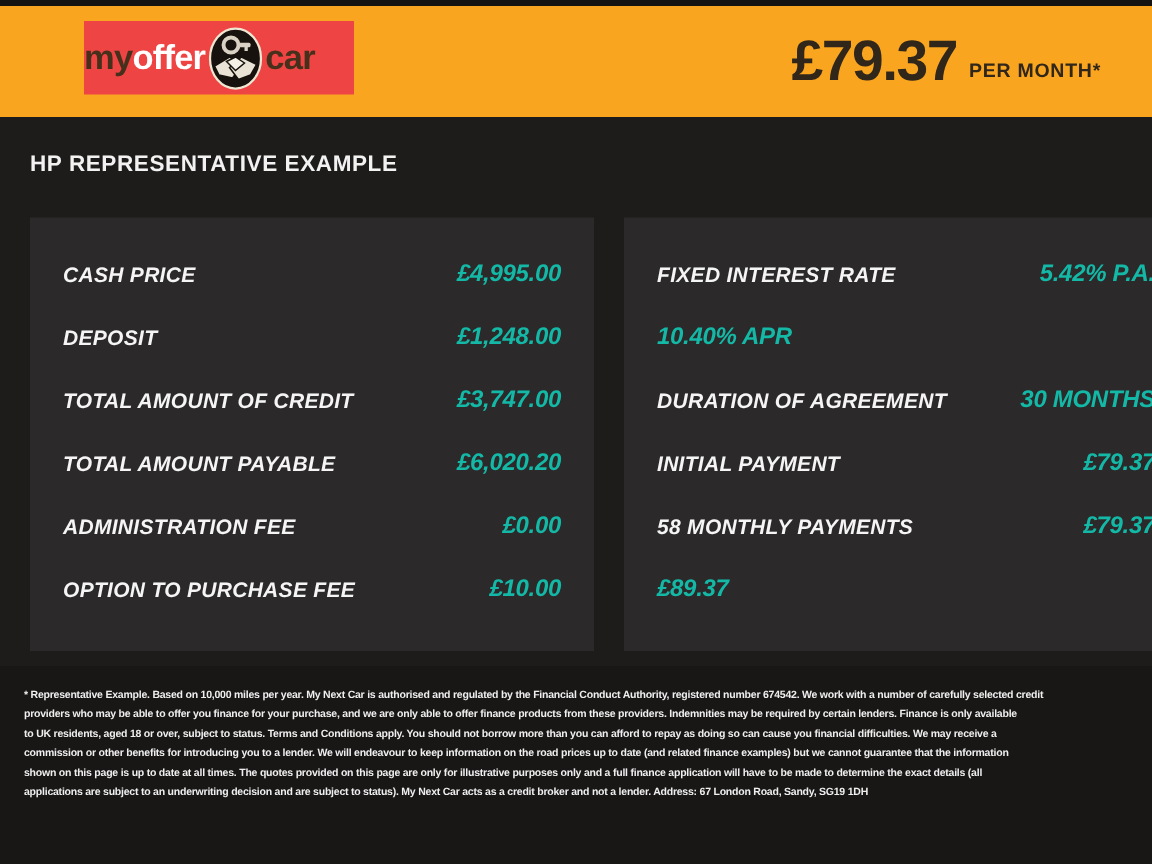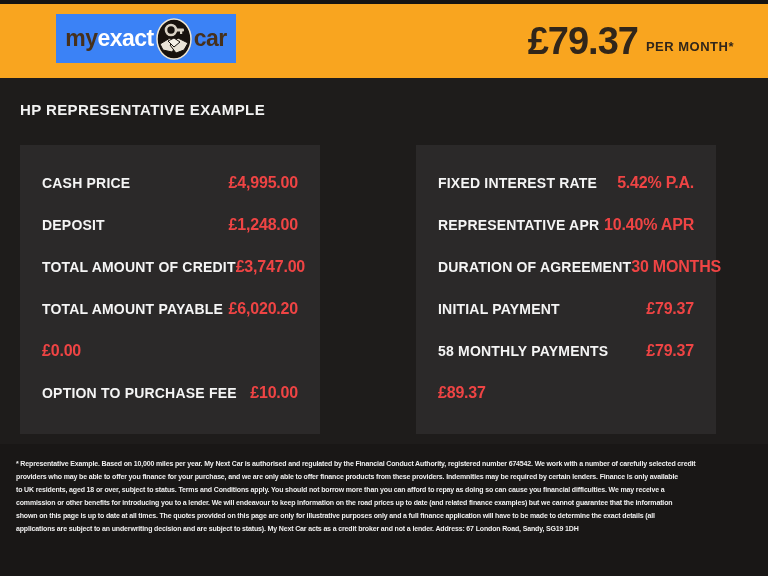--- a/index.html
+++ b/index.html
@@ -4,61 +4,61 @@
 <style>
   html,body{margin:0;padding:0;}
   body{width:768px;height:576px;overflow:hidden;background:#100e0d;
        font-family:"Liberation Sans",sans-serif;-webkit-font-smoothing:antialiased;}
   .page{position:relative;width:768px;height:576px;background:#1e1c1b;}
 
   
   .topstrip{position:absolute;left:0;top:0;width:768px;height:4px;background:#161412;}
   .header{position:absolute;left:0;top:4px;width:768px;height:74px;background:#f9a51f;
           display:flex;align-items:center;}
-  .logo-box{position:absolute;left:56px;top:10px;width:180px;height:49px;background:#3b82f6;
-            display:flex;align-items:center;justify-content:center;}
+  .logo-box{position:absolute;left:56px;top:10px;width:180px;height:49px;background:#ef4444;
+            display:flex;align-items:center;}
   .logo-text{font-weight:bold;font-size:23px;letter-spacing:-0.5px;line-height:1;}
   .logo-my,.logo-car{color:#46301c;}
   .logo-next{color:#ffffff;}
   .logo-icon{width:36px;height:42px;margin:0 2px;display:block;}
   .price-wrap{position:absolute;right:34px;top:0;height:74px;display:flex;align-items:center;}
   .price-main{font-weight:bold;font-size:38px;color:#31261a;letter-spacing:-1px;}
   .price-suffix{font-weight:bold;font-size:13px;color:#31261a;margin-left:8px;margin-top:10px;
                 letter-spacing:0.5px;}
 
   
   .section-title{position:absolute;left:20px;top:101px;color:#f2f2f2;font-weight:bold;
                  font-size:15px;letter-spacing:0.4px;}
 
   
-  .panel{position:absolute;top:145px;width:300px;height:289px;background:#2b2929;
-         box-sizing:border-box;padding:17px 22px 0 22px;display:flex;flex-direction:column;}
+  .panel{position:absolute;top:145px;width:376px;height:289px;background:#2b2929;
+         box-sizing:border-box;padding:17px 22px 0 22px;display:flex;flex-direction:column;font-style:italic;}
   .panel-left{left:20px;}
   .panel-right{left:416px;}
   .frow{height:42px;display:flex;align-items:center;justify-content:space-between;}
   .flabel{color:#f5f5f5;font-weight:bold;font-size:14px;letter-spacing:0.2px;white-space:nowrap;}
-  .fvalue{color:#ef4444;font-weight:bold;font-size:16px;letter-spacing:-0.2px;white-space:nowrap;}
+  .fvalue{color:#14b8a6;font-weight:bold;font-size:16px;letter-spacing:-0.2px;white-space:nowrap;}
 
   
   .footer{position:absolute;left:0;top:444px;width:768px;height:132px;background:#191716;}
   .smallprint{position:absolute;left:16px;top:13px;width:744px;}
   .sp-line{color:#efefef;font-weight:bold;font-size:7px;line-height:13px;
            letter-spacing:-0.15px;white-space:nowrap;overflow:hidden;}
 </style>
 </head>
 <body>
 
 <div class="page">
 
   <div class="topstrip"></div>
 
   <div class="header">
     <div class="logo-box">
       <span class="logo-text logo-my">my</span>
-      <span class="logo-text logo-next">exact</span>
+      <span class="logo-text logo-next">offer</span>
       <svg class="logo-icon" viewBox="0 0 36 42" aria-hidden="true">
         <ellipse cx="18" cy="21" rx="17" ry="20" fill="#17120d" stroke="#efe6d2" stroke-width="1.5"></ellipse>
         <circle cx="15" cy="12" r="5" fill="none" stroke="#d9d2c4" stroke-width="2.6"></circle>
         <rect x="19" y="10.5" width="9" height="3" rx="1" fill="#d9d2c4"></rect>
         <rect x="24" y="13" width="2.2" height="3" fill="#d9d2c4"></rect>
         <g stroke="#17120d" stroke-width="1">
           <polygon points="4,26 14,20 22,26 16,34 7,32" fill="#e9e3d6"></polygon>
           <polygon points="32,25 22,20 14,27 20,35 28,32" fill="#e9e3d6"></polygon>
           <polygon points="12,23 18,20 24,24 18,29" fill="#f4f0e6"></polygon>
         </g>
@@ -84,35 +84,35 @@
     </div>
     <div class="frow">
       <span class="flabel">TOTAL AMOUNT OF CREDIT</span>
       <span class="fvalue">£3,747.00</span>
     </div>
     <div class="frow">
       <span class="flabel">TOTAL AMOUNT PAYABLE</span>
       <span class="fvalue">£6,020.20</span>
     </div>
     <div class="frow">
+      <span class="flabel">ADMINISTRATION FEE</span>
       <span class="fvalue">£0.00</span>
     </div>
     <div class="frow">
       <span class="flabel">OPTION TO PURCHASE FEE</span>
       <span class="fvalue">£10.00</span>
     </div>
   </div>
 
   <div class="panel panel-right">
     <div class="frow">
       <span class="flabel">FIXED INTEREST RATE</span>
       <span class="fvalue">5.42% P.A.</span>
     </div>
     <div class="frow">
-      <span class="flabel">REPRESENTATIVE APR</span>
       <span class="fvalue">10.40% APR</span>
     </div>
     <div class="frow">
       <span class="flabel">DURATION OF AGREEMENT</span>
       <span class="fvalue">30 MONTHS</span>
     </div>
     <div class="frow">
       <span class="flabel">INITIAL PAYMENT</span>
       <span class="fvalue">£79.37</span>
     </div>

